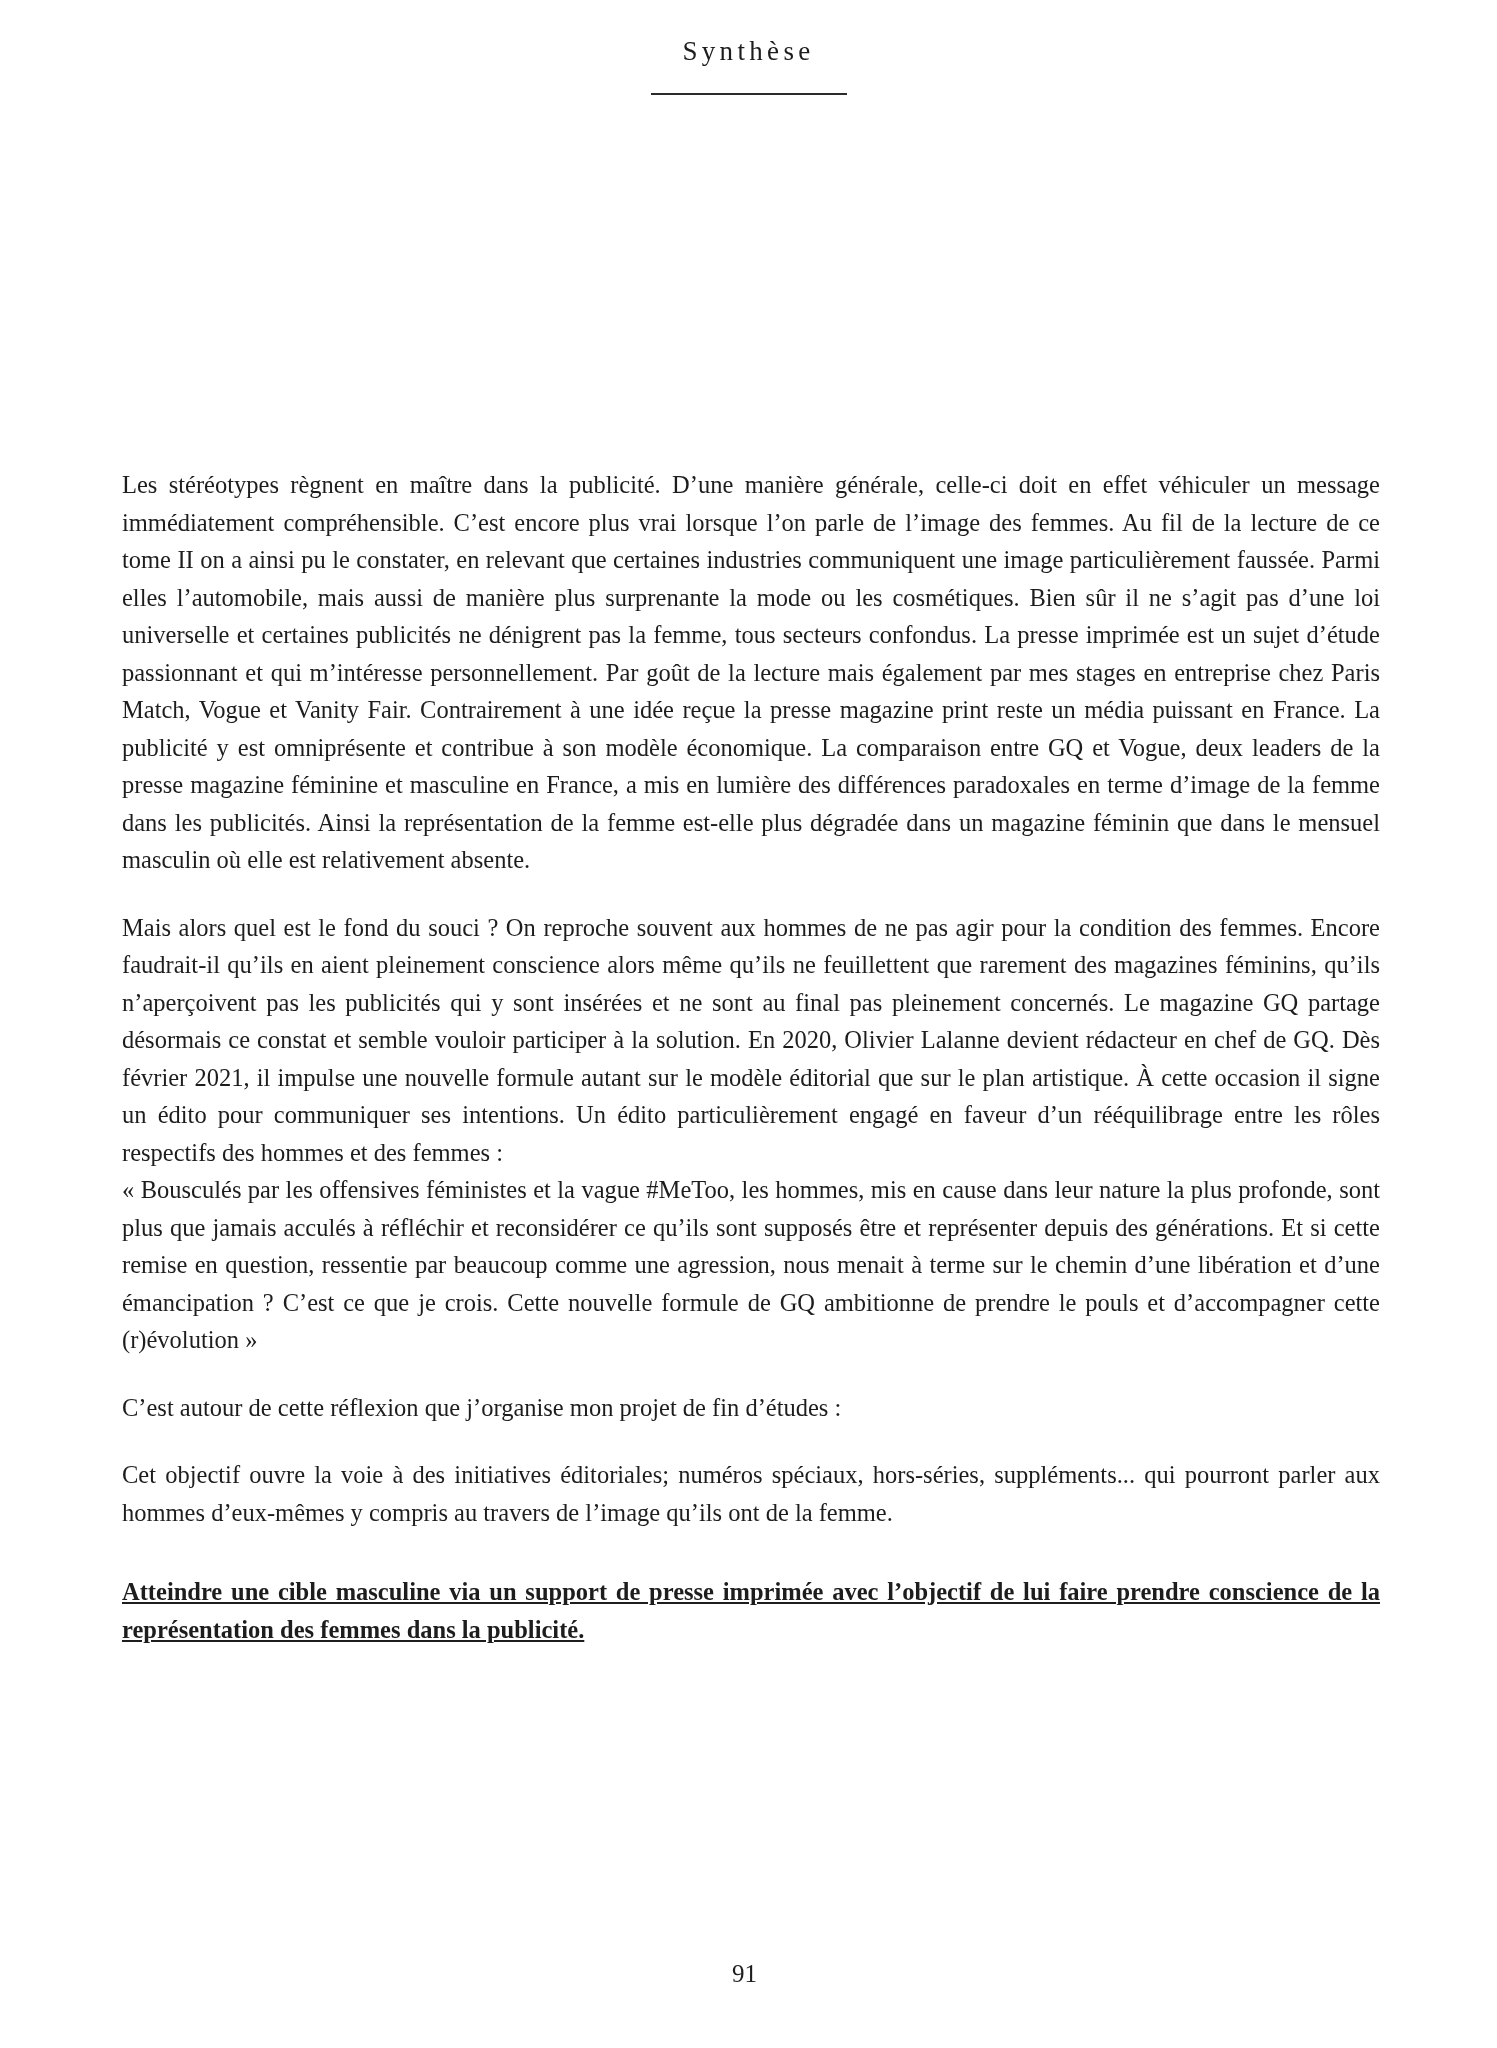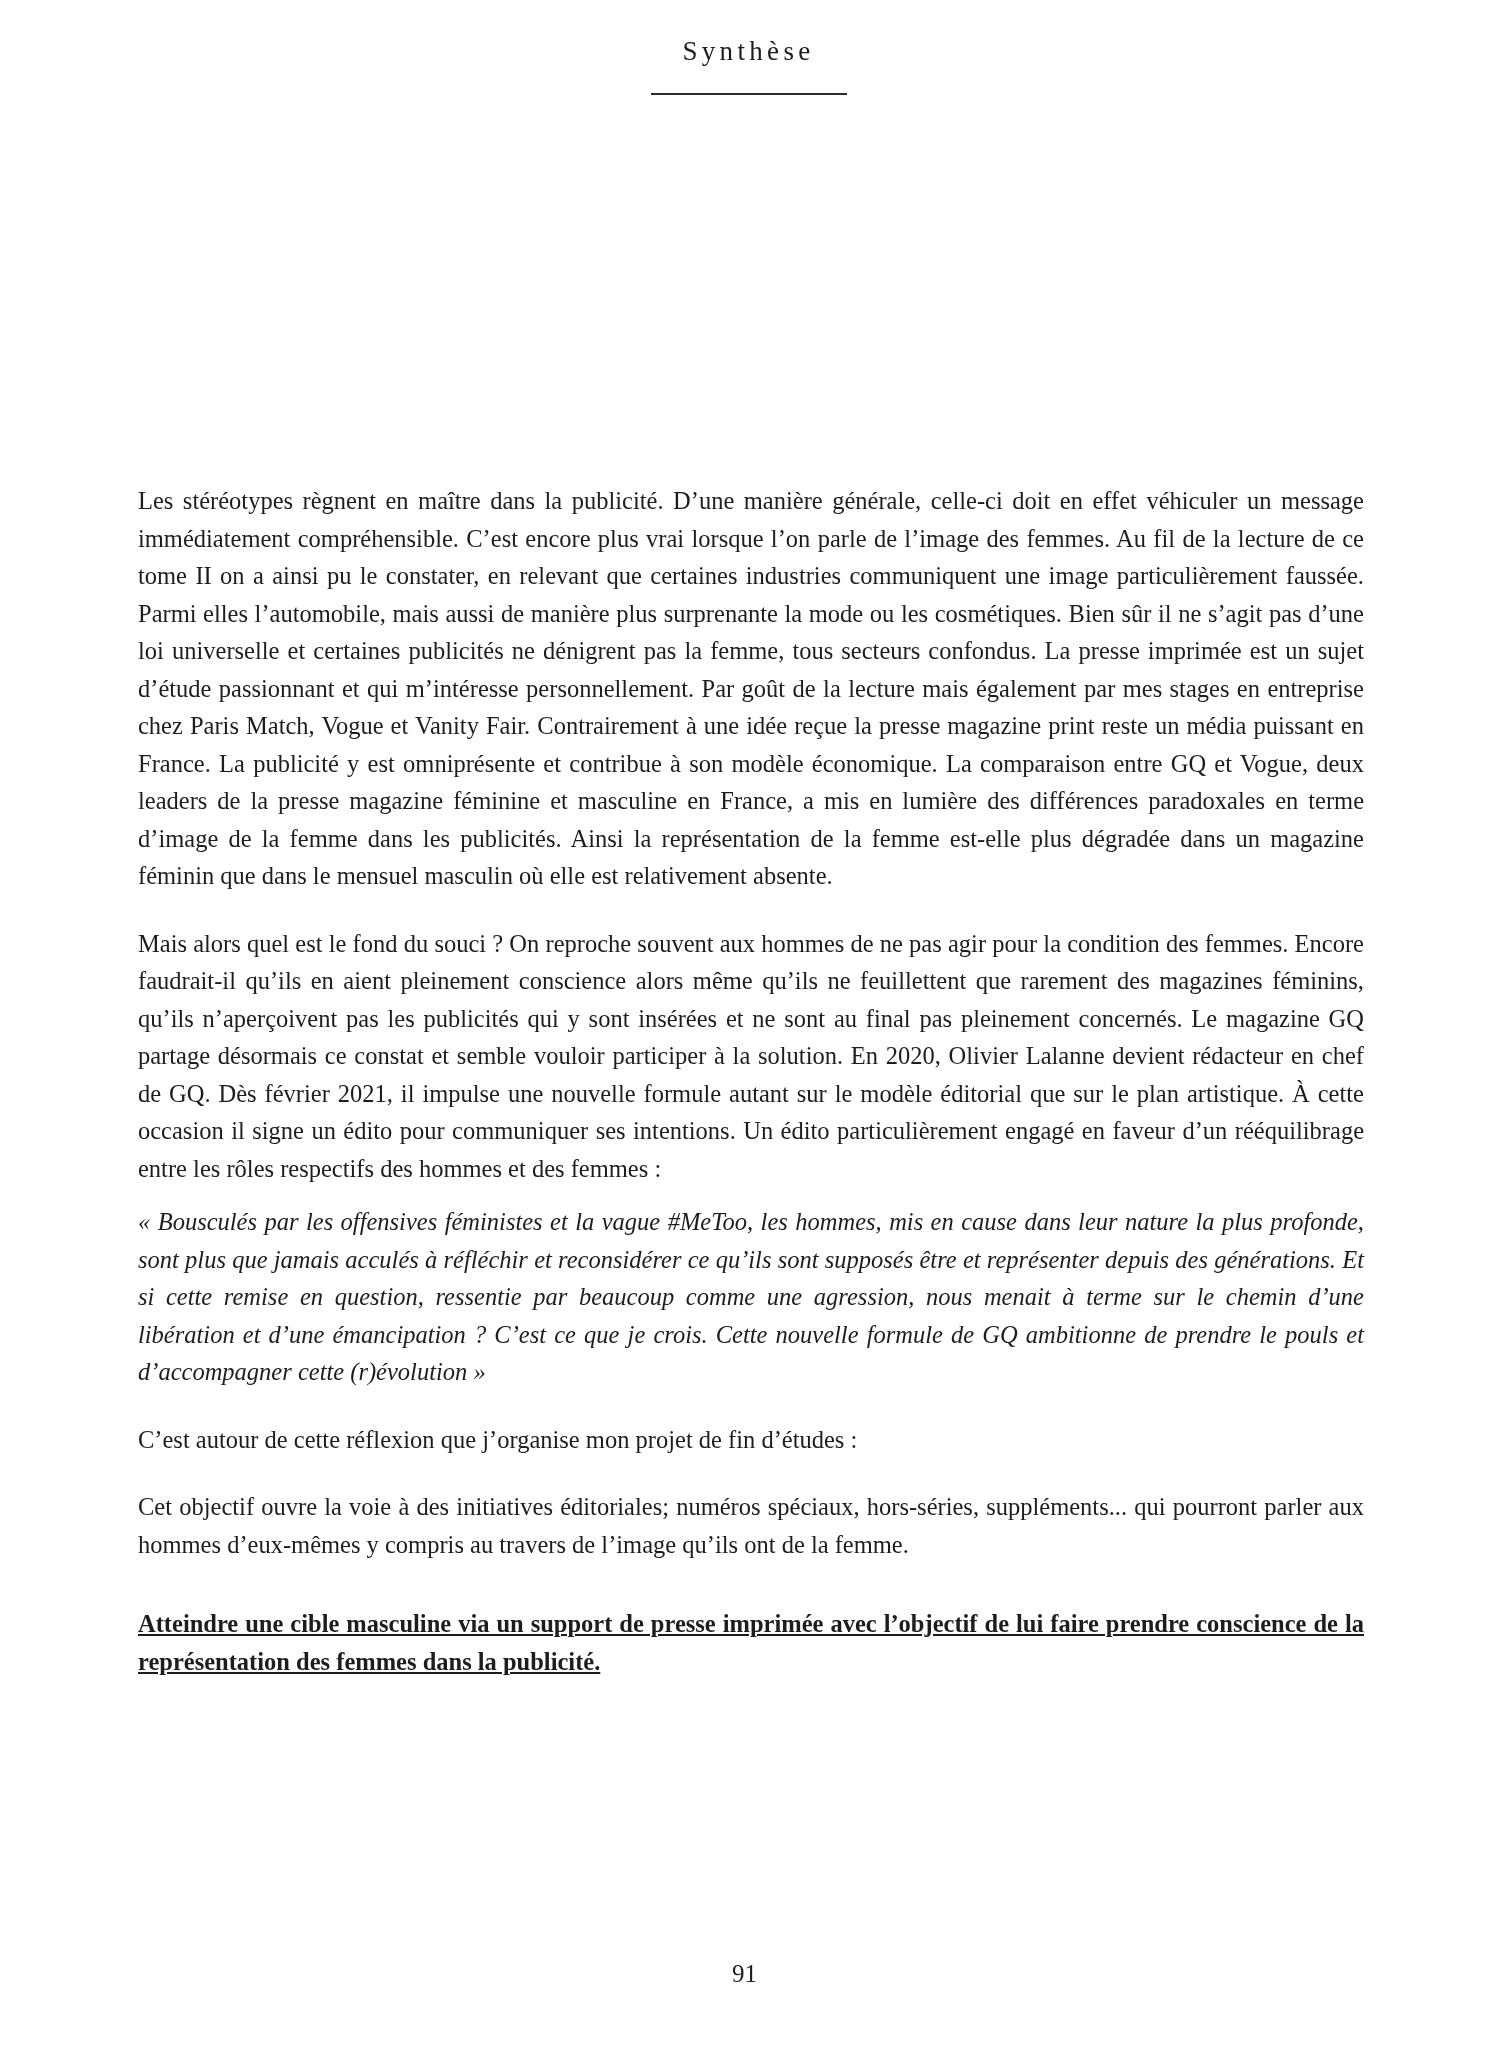--- a/index.html
+++ b/index.html
@@ -41,31 +41,30 @@
     position: absolute;
     top: 466px;
     left: 122px;
     width: 1258px;
     font-size: 24.5px;
     line-height: 37.5px;
     text-align: justify;
     text-justify: inter-word;
   }
   .page-body p {
-    margin: 16px;
+    margin: 0;
   }
   .par-gap {
     margin-top: 30px !important;
   }
   .par-gap-lg {
     margin-top: 42px !important;
     text-decoration: underline;
   }
   .quote {
-    font-style: italic;
   }
   .bold-statement {
     font-weight: bold;
   }
   .page-footer {
     position: absolute;
     top: 1960px;
     left: 0;
     right: 8px;
     text-align: center;

